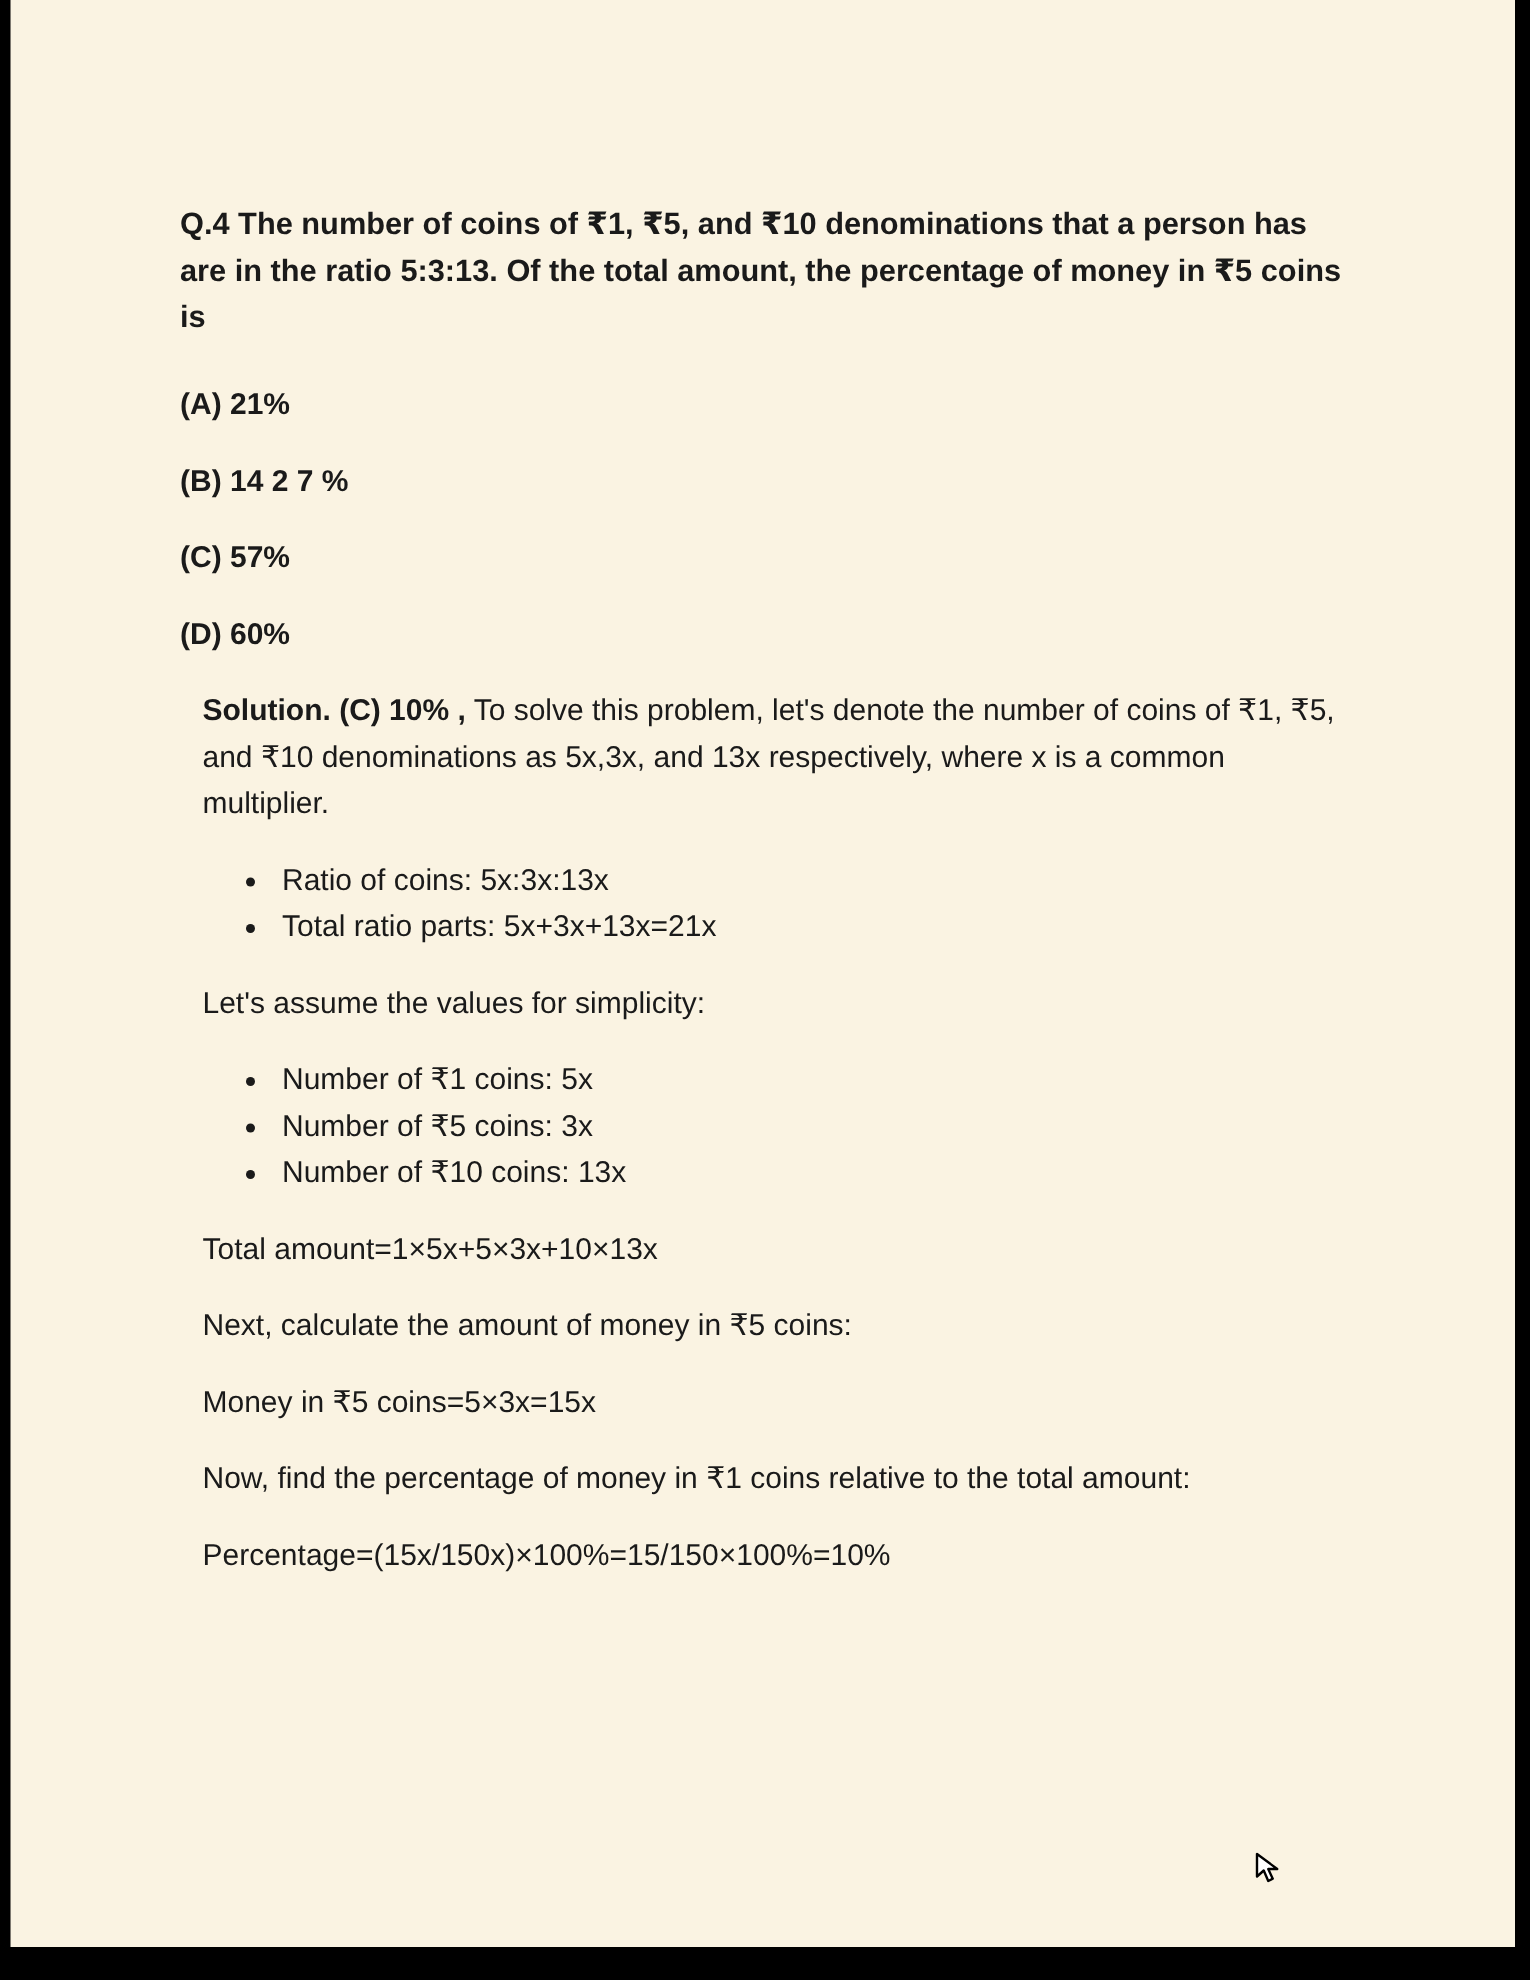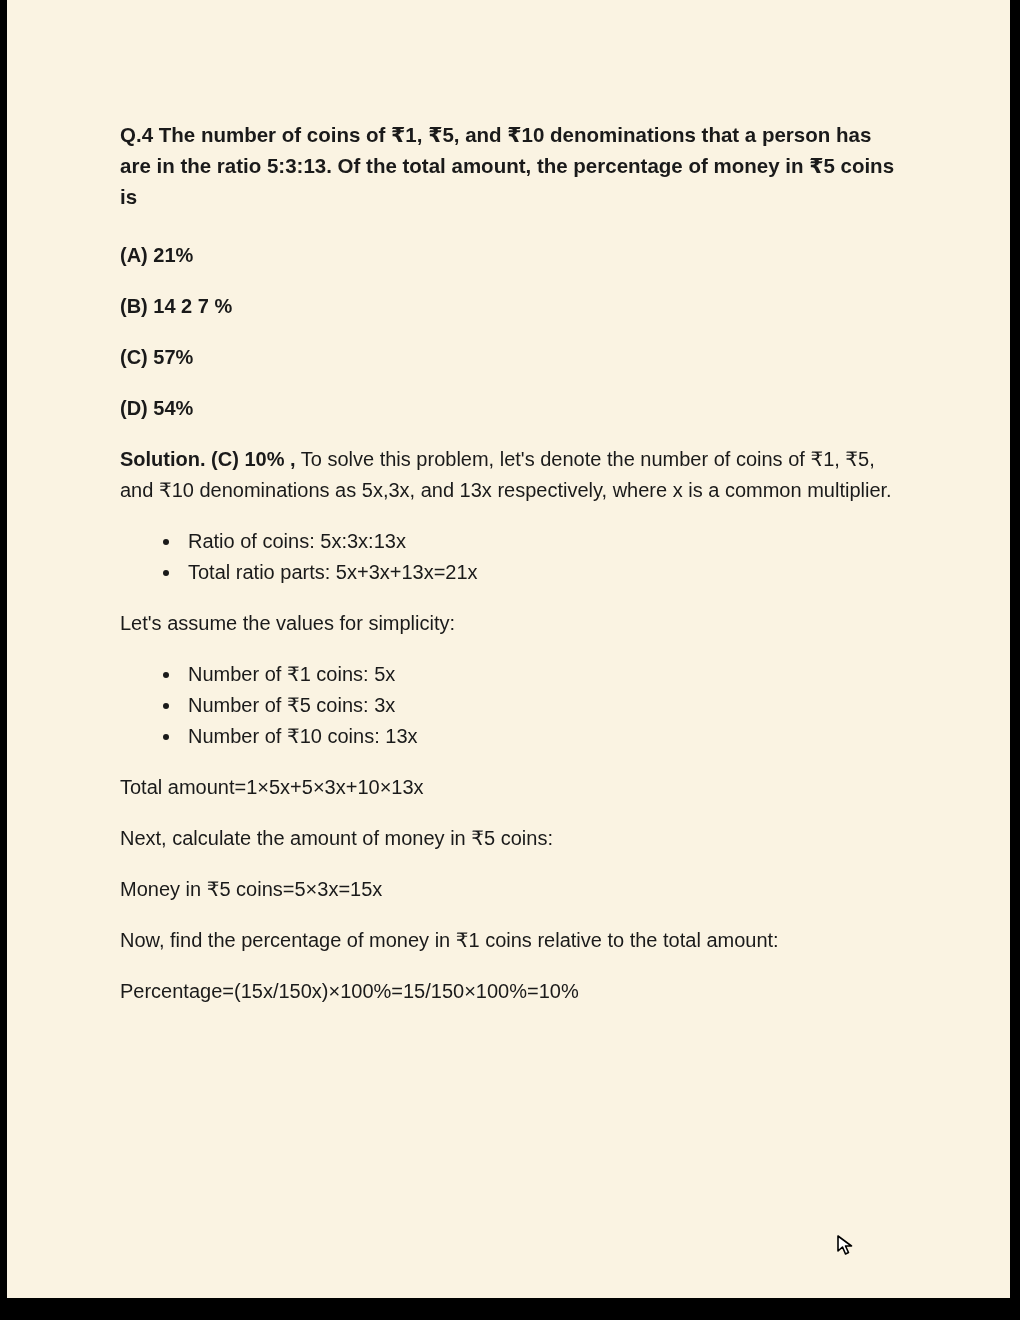--- a/index.html
+++ b/index.html
@@ -27,28 +27,28 @@
     position: absolute;
     left: 120px;
     top: 118px;
     width: 775px;
     font-size: 20px;
     line-height: 31px;
   }
   .question {
     font-weight: bold;
     font-size: 20.5px;
-    margin: 1px 0 28px 0;
+    margin: 16px 0 28px 0;
   }
   .option {
     font-weight: bold;
     margin: 0 0 20px 0;
   }
   .para {
-    margin: 0 0 20px 0;
+    margin: 0 0 20px 15px;
   }
   .para b {
     font-weight: bold;
   }
   ul.bullets {
     margin: 0 0 20px 0;
     padding: 0 0 0 62px;
     list-style: disc;
   }
   ul.bullets li {
@@ -70,21 +70,21 @@
 <div class="edge edge-right"></div>
 <div class="edge edge-bottom"></div>
 
 <div class="content">
 
   <p class="question">Q.4 The number of coins of ₹1, ₹5, and ₹10 denominations that a person has are in the ratio 5:3:13. Of the total amount, the percentage of money in ₹5 coins is</p>
 
   <p class="option">(A) 21%</p>
   <p class="option">(B) 14 2 7 %</p>
   <p class="option">(C) 57%</p>
-  <p class="option">(D) 54%</p>
+  <p class="option">(D) 60%</p>
 
   <p class="para"><b>Solution. (C) 10% ,</b><span> To solve this problem, let's denote the number of coins of ₹1, ₹5, and ₹10 denominations as 5x,3x, and 13x respectively, where x is a common multiplier.</span></p>
 
 
   <ul class="bullets">
     <li>Ratio of coins: 5x:3x:13x</li>
     <li>Total ratio parts: 5x+3x+13x=21x</li>
   </ul>
 
   <p class="para">Let's assume the values for simplicity:</p>

